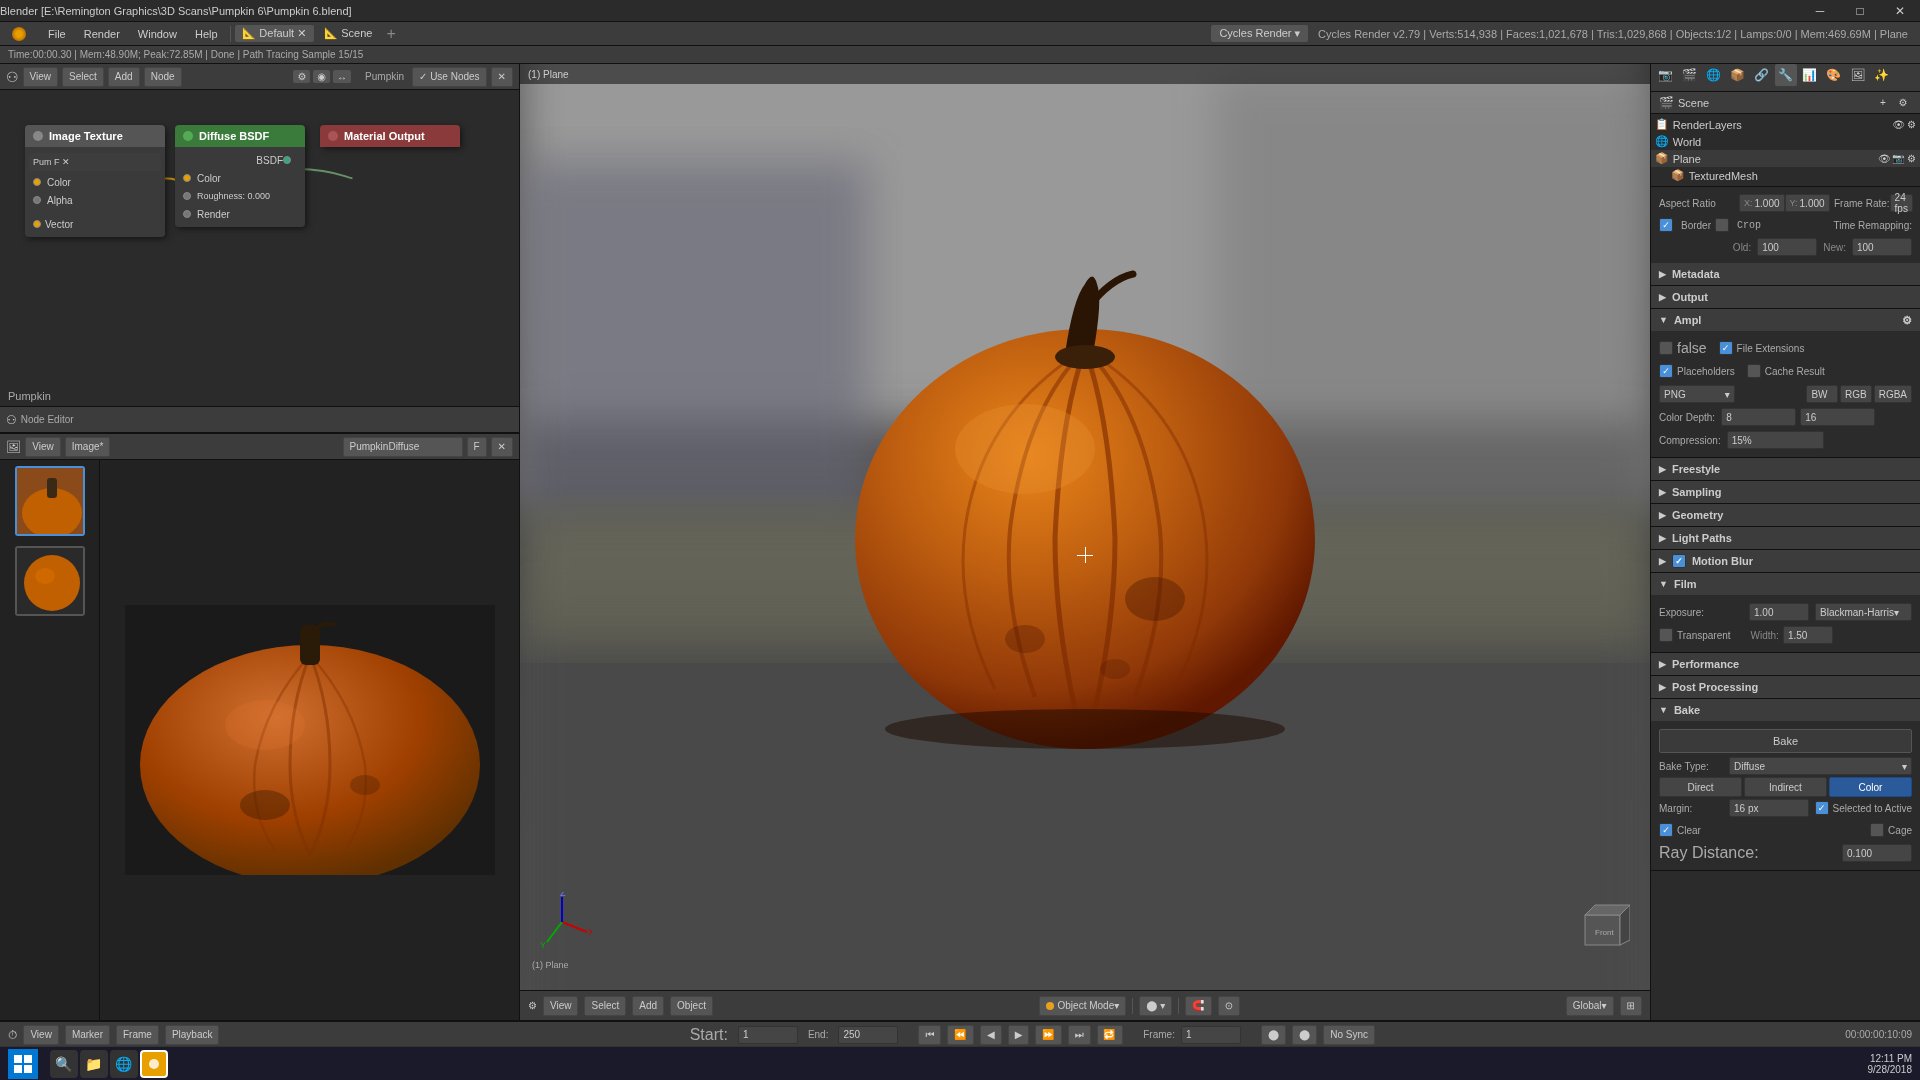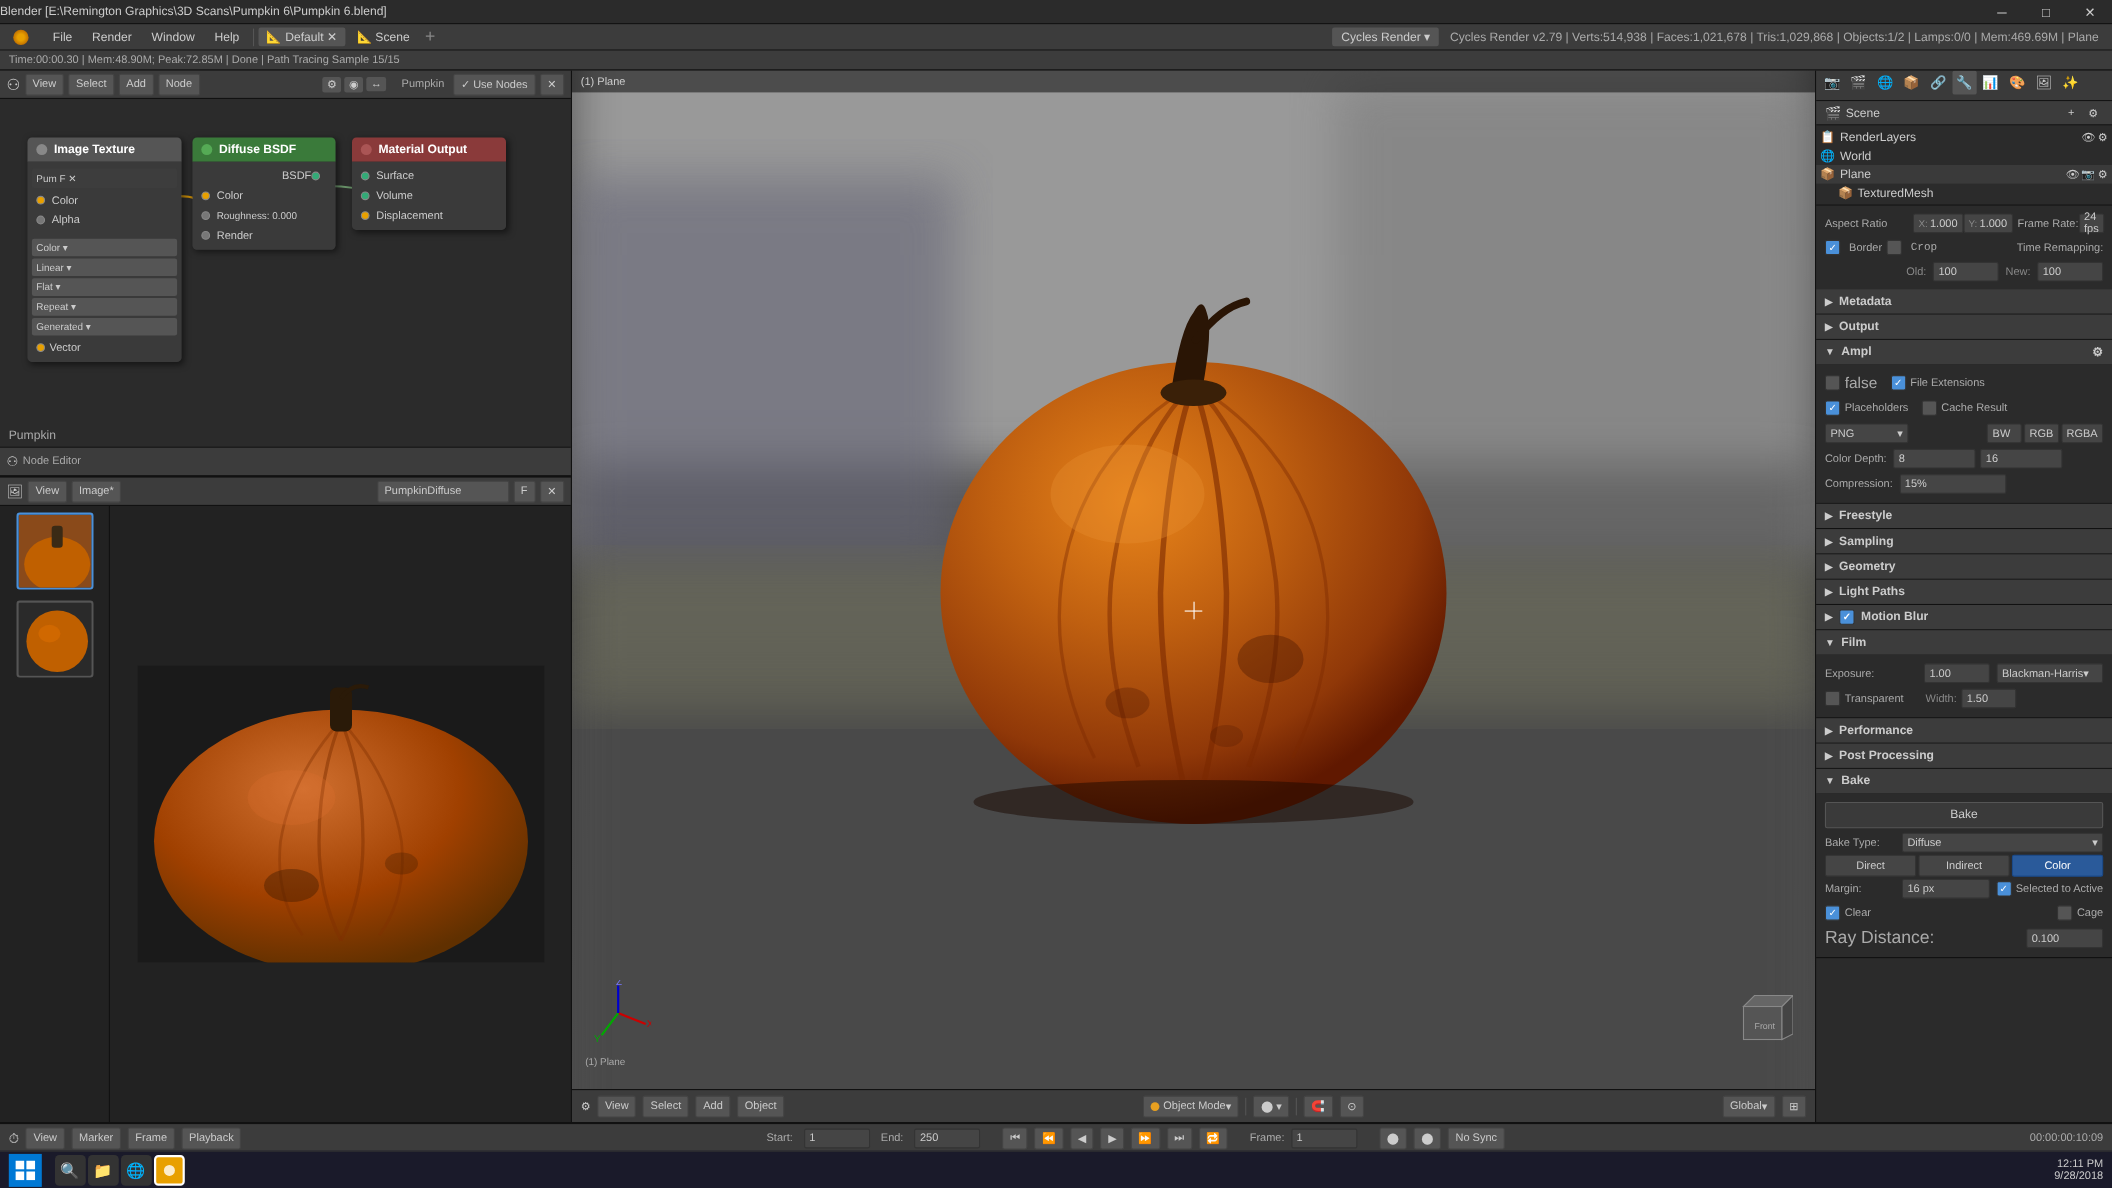--- a/index.html
+++ b/index.html
@@ -307,27 +307,20 @@
             </div>
             <div class="node-row">
               <span class="node-socket socket-yellow"></span>
               <span>Color</span>
             </div>
             <div class="node-row">
               <span class="node-socket socket-gray"></span>
               <span>Alpha</span>
             </div>
             <div style="height:6px;"></div>
-            <div style="display:flex;flex-direction:column;gap:2px;padding:2px 4px;">
-              <div style="background:#555;height:16px;border-radius:2px;font-size:9px;display:flex;align-items:center;padding:0 4px;color:#ccc;">Color ▾</div>
-              <div style="background:#555;height:16px;border-radius:2px;font-size:9px;display:flex;align-items:center;padding:0 4px;color:#ccc;">Linear ▾</div>
-              <div style="background:#555;height:16px;border-radius:2px;font-size:9px;display:flex;align-items:center;padding:0 4px;color:#ccc;">Flat ▾</div>
-              <div style="background:#555;height:16px;border-radius:2px;font-size:9px;display:flex;align-items:center;padding:0 4px;color:#ccc;">Repeat ▾</div>
-              <div style="background:#555;height:16px;border-radius:2px;font-size:9px;display:flex;align-items:center;padding:0 4px;color:#ccc;">Generated ▾</div>
-            </div>
             <div class="node-row">
               <span class="node-socket socket-yellow" style="margin-right:4px;"></span>
               <span>Vector</span>
             </div>
           </div>
         </div>
 
         <div class="node-box" style="left:175px;top:35px;width:130px;">
           <div class="node-header" style="background:#3a7a3a;">
             <span style="width:10px;height:10px;border-radius:50%;background:#5a5;margin-right:6px;display:inline-block;"></span>
@@ -350,34 +343,20 @@
               <span class="node-socket socket-gray"></span>
               <span>Render</span>
             </div>
           </div>
         </div>
 
         <div class="node-box" style="left:320px;top:35px;width:140px;">
           <div class="node-header" style="background:#8a3a3a;">
             <span style="width:10px;height:10px;border-radius:50%;background:#a55;margin-right:6px;display:inline-block;"></span>
             <span>Material Output</span>
-          </div>
-          <div class="node-body">
-            <div class="node-row">
-              <span class="node-socket socket-green"></span>
-              <span>Surface</span>
-            </div>
-            <div class="node-row">
-              <span class="node-socket socket-green"></span>
-              <span>Volume</span>
-            </div>
-            <div class="node-row">
-              <span class="node-socket socket-yellow"></span>
-              <span>Displacement</span>
-            </div>
           </div>
         </div>
       </div>
 
       <div id="scene-label">
         <span>Pumpkin</span>
       </div>
 
       <div id="node-bottom-bar">
         <span style="font-size:12px;">⚇</span>
@@ -870,21 +849,21 @@
 </div>
 
 <div id="timeline">
   <div id="timeline-toolbar">
     <span style="font-size:12px;">⏱</span>
     <div class="toolbar-btn">View</div>
     <div class="toolbar-btn">Marker</div>
     <div class="toolbar-btn">Frame</div>
     <div class="toolbar-btn">Playback</div>
     <div style="flex:1;"></div>
-    <span style="font-size:10px;color:#aaa;margin-right:4px;">Start:</span>
+    <span style="font-size:16px;color:#aaa;margin-right:4px;">Start:</span>
     <div class="render-field render-field-num">
       <span>1</span>
     </div>
     <span style="font-size:10px;color:#aaa;margin:0 4px;">End:</span>
     <div class="render-field render-field-num">
       <span>250</span>
     </div>
     <div style="width:8px;"></div>
 
     <div class="toolbar-btn">⏮</div>

